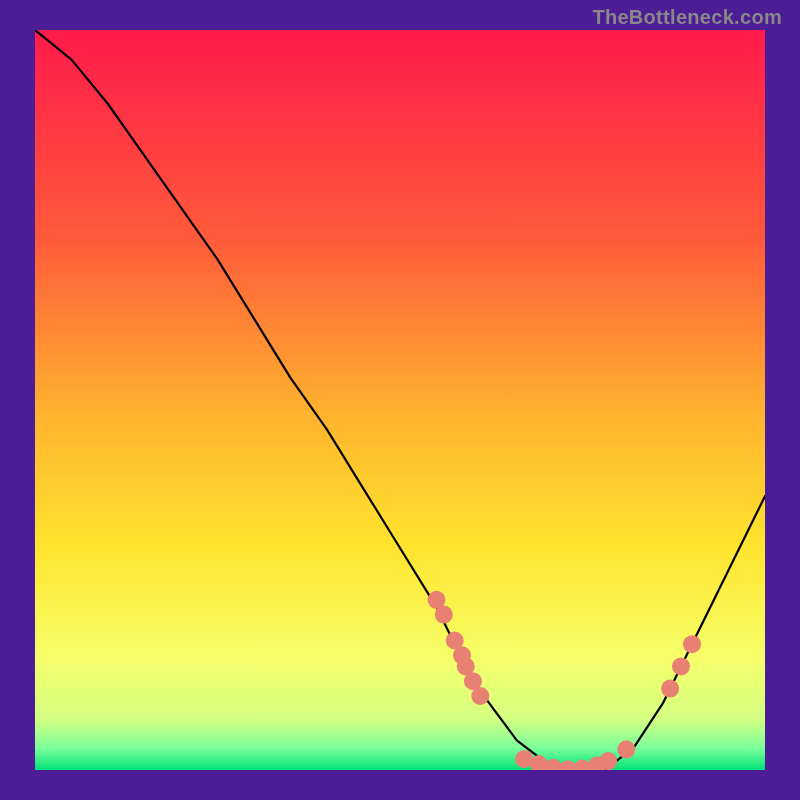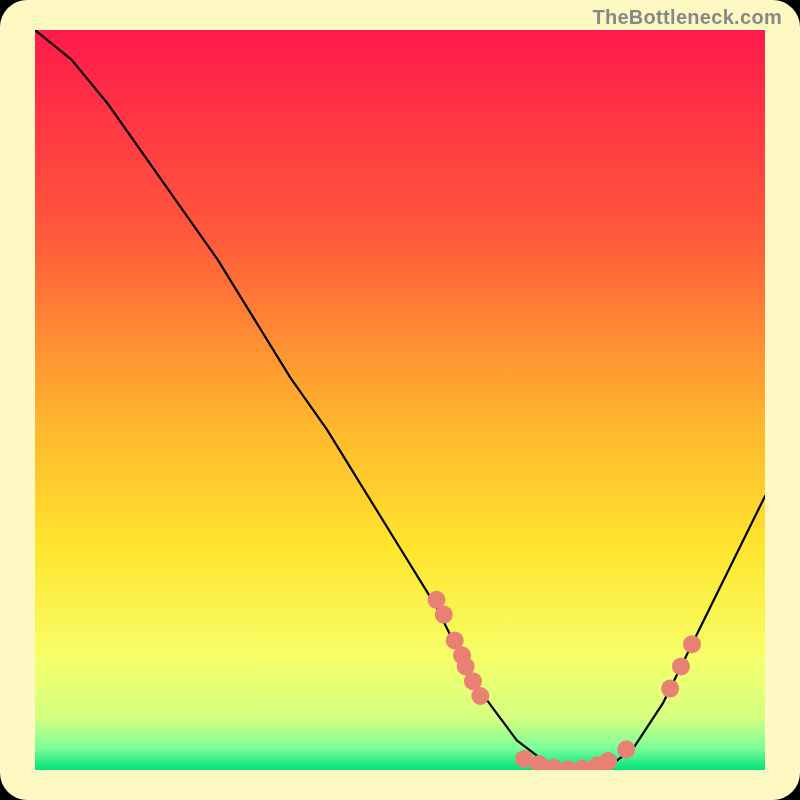--- a/index.html
+++ b/index.html
@@ -10,22 +10,21 @@
     background: #000;
     overflow: hidden;
     font-family: Arial, Helvetica, sans-serif;
   }
   .frame {
     position: absolute;
     left: 0;
     top: 0;
     width: 800px;
     height: 800px;
-    background: #fef9c3;
-    border-radius: 27px;
+    background: #4c1d95;
   }
   .plot {
     position: absolute;
     left: 35px;
     top: 30px;
     width: 730px;
     height: 740px;
     overflow: hidden;
   }
   .watermark {

